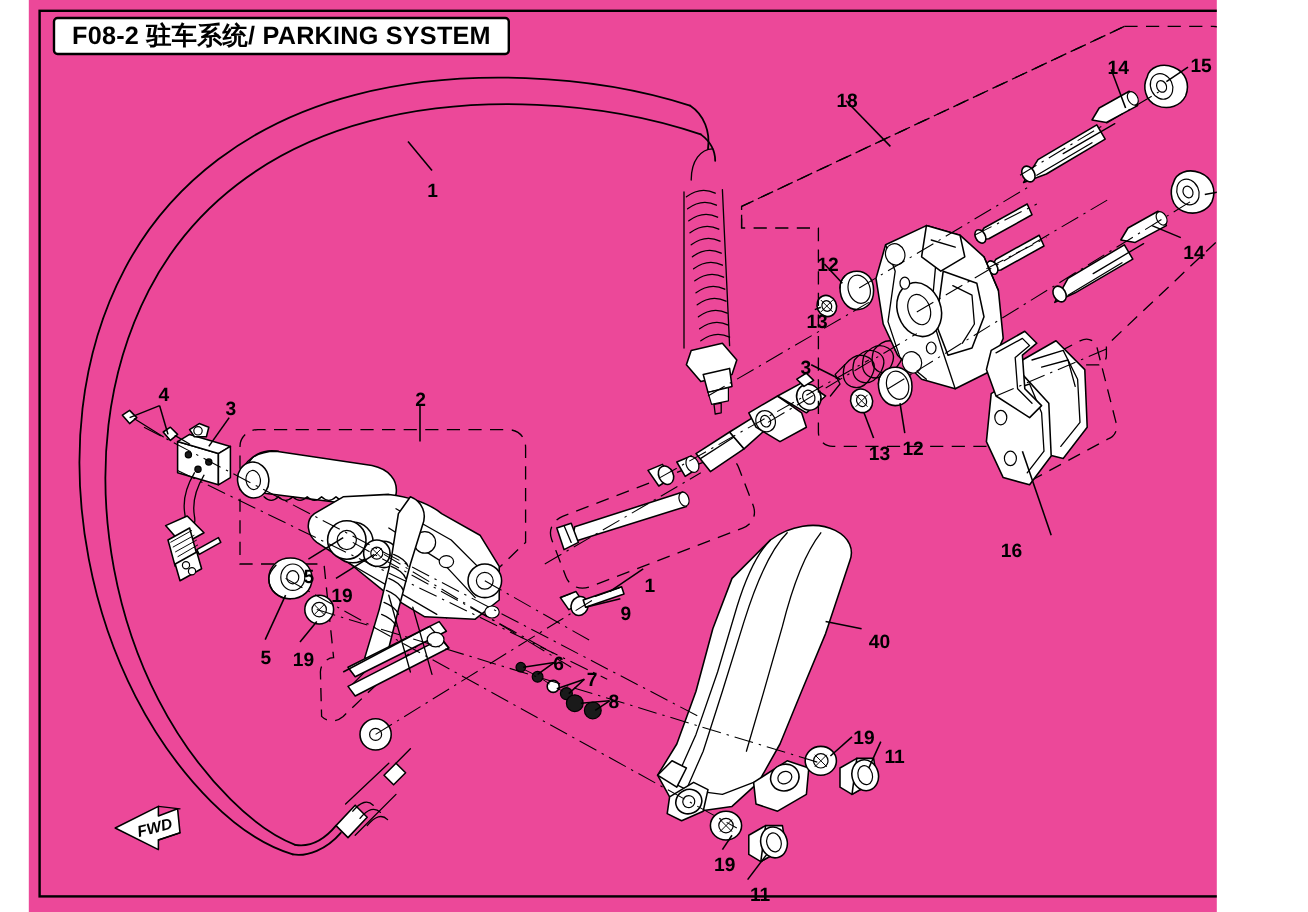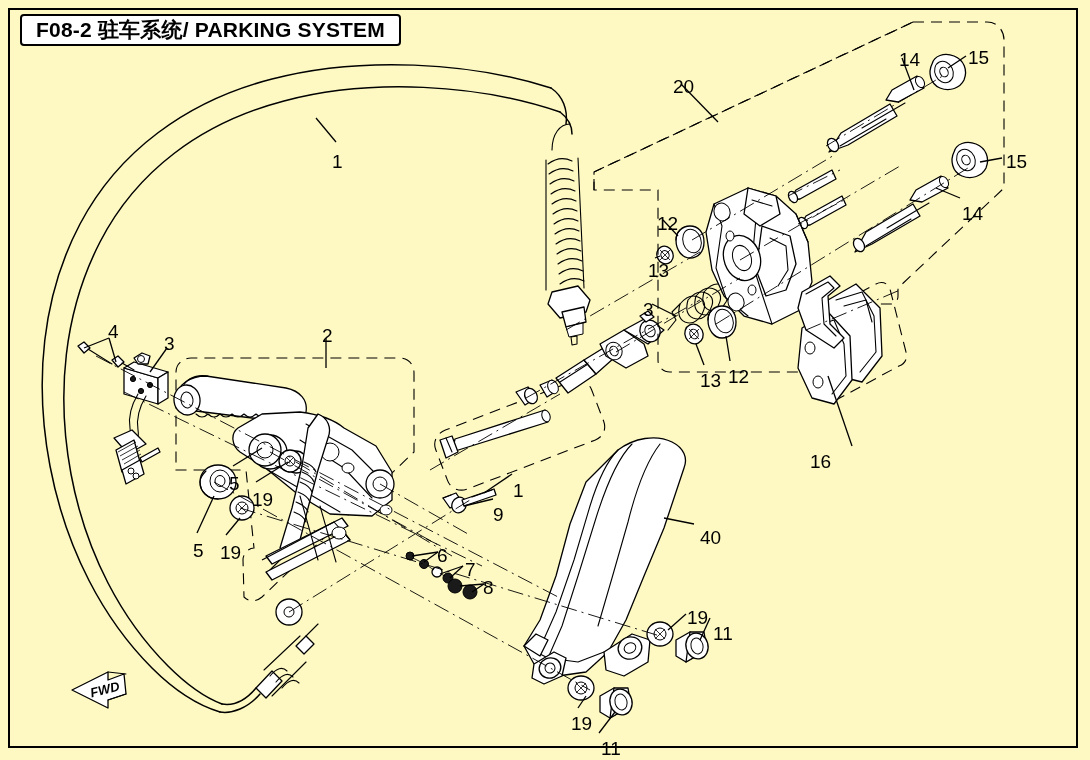--- a/index.html
+++ b/index.html
@@ -1,22 +1,22 @@
 <!DOCTYPE html>
 <html><head>
 <meta charset="utf-8">
 <style>
   html,body{margin:0;padding:0;background:#ffffff;}
   body{font-family:"Liberation Sans",sans-serif;}
-  #page{position:relative;width:1090px;height:760px;background:#fef9c3;overflow:hidden;}
+  #page{position:relative;width:990px;height:760px;background:#ec4899;overflow:hidden;margin-left:24px;}
   #border{position:absolute;left:8px;top:8px;width:1070px;height:740px;border:2px solid #000;box-sizing:border-box;}
   #title-box{position:absolute;left:20px;top:14px;height:32px;border:2px solid #000;border-radius:4px;background:#fff;display:flex;align-items:center;padding:0 14px;box-sizing:border-box;z-index:40;}
   #title-box span{font-size:21px;font-weight:bold;letter-spacing:.2px;white-space:nowrap;color:#000;}
   #svg-layer{position:absolute;left:0;top:0;width:1090px;height:760px;}
-  .callout{position:absolute;font-size:19px;font-weight:normal;color:#000;z-index:30;line-height:1;}
+  .callout{position:absolute;font-size:16px;font-weight:bold;color:#000;z-index:30;line-height:1;}
   .fwd-label{position:absolute;font-size:13px;font-weight:bold;font-style:italic;color:#000;z-index:31;}
 </style>
 </head>
 <body>
 
 <div id="page">
 
   <div id="border"></div>
 
   <div id="title-box">
@@ -497,18 +497,18 @@
   <div class="callout" style="left:657px;top:214px">12</div>
   <div class="callout" style="left:728px;top:367px">12</div>
   <div class="callout" style="left:648px;top:261px">13</div>
   <div class="callout" style="left:700px;top:371px">13</div>
   <div class="callout" style="left:899px;top:50px">14</div>
   <div class="callout" style="left:962px;top:204px">14</div>
   <div class="callout" style="left:968px;top:48px">15</div>
   <div class="callout" style="left:1006px;top:152px">15</div>
   <div class="callout" style="left:810px;top:452px">16</div>
   <div class="callout" style="left:643px;top:300px">3</div>
-  <div class="callout" style="left:673px;top:77px">20</div>
+  <div class="callout" style="left:673px;top:77px">18</div>
   <div class="callout" style="left:700px;top:528px">40</div>
 
   <div class="fwd-label" style="left:90px;top:682px;transform:rotate(-14deg)">FWD</div>
 
 </div>
 
 </body></html>

